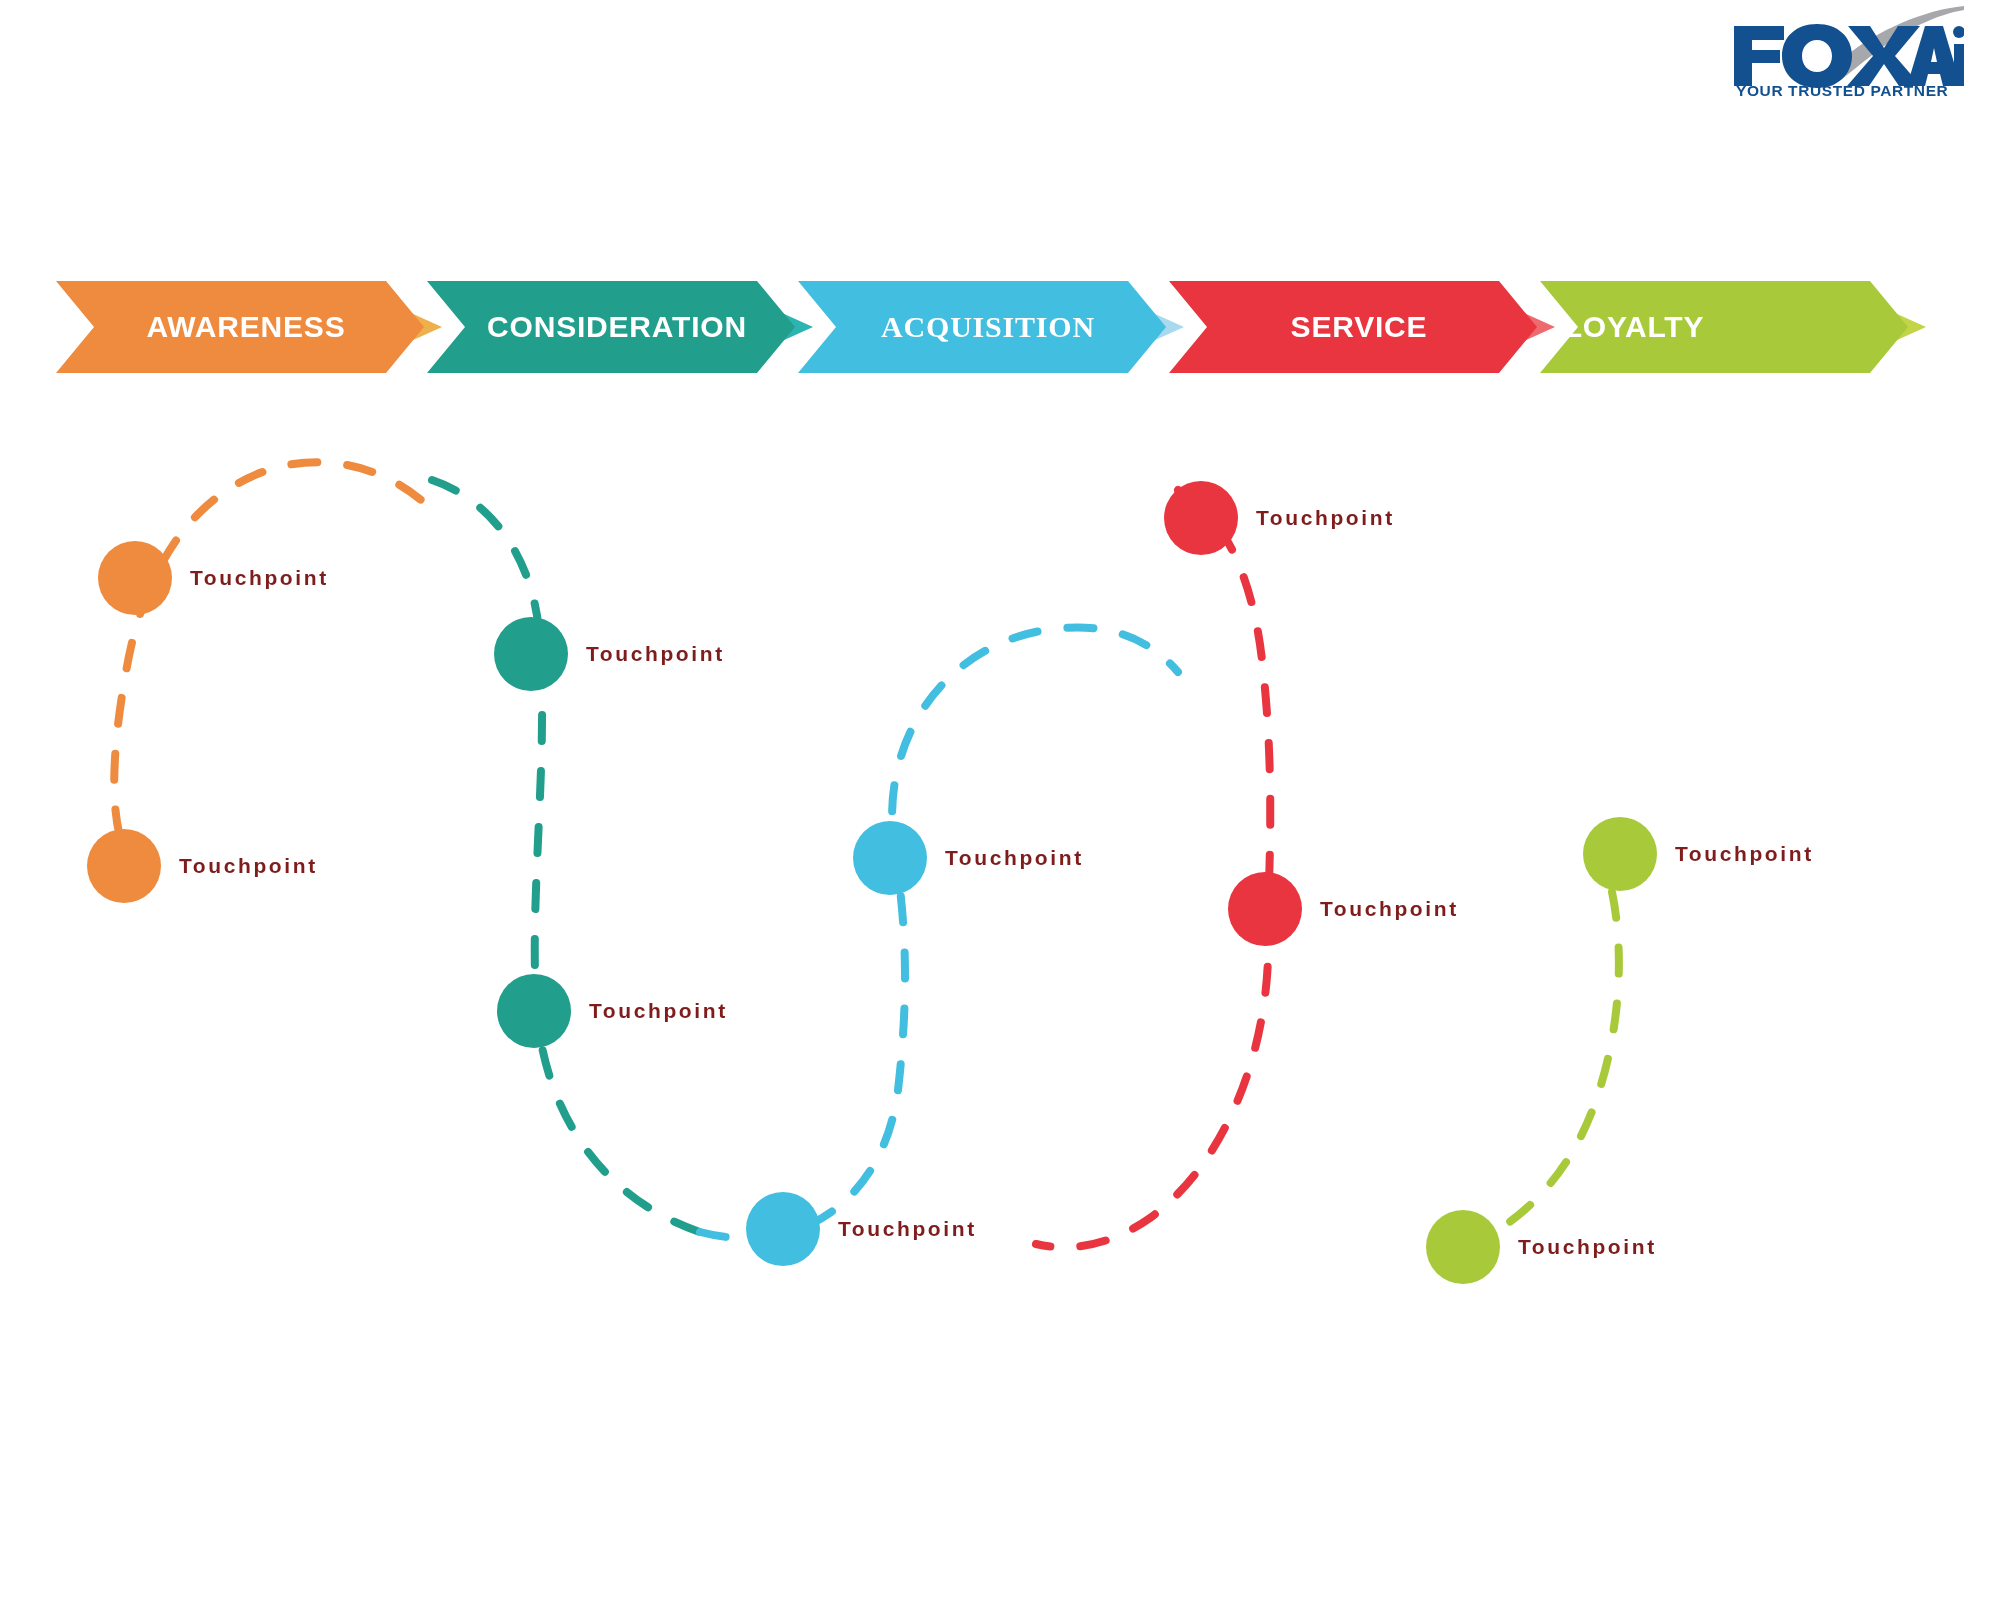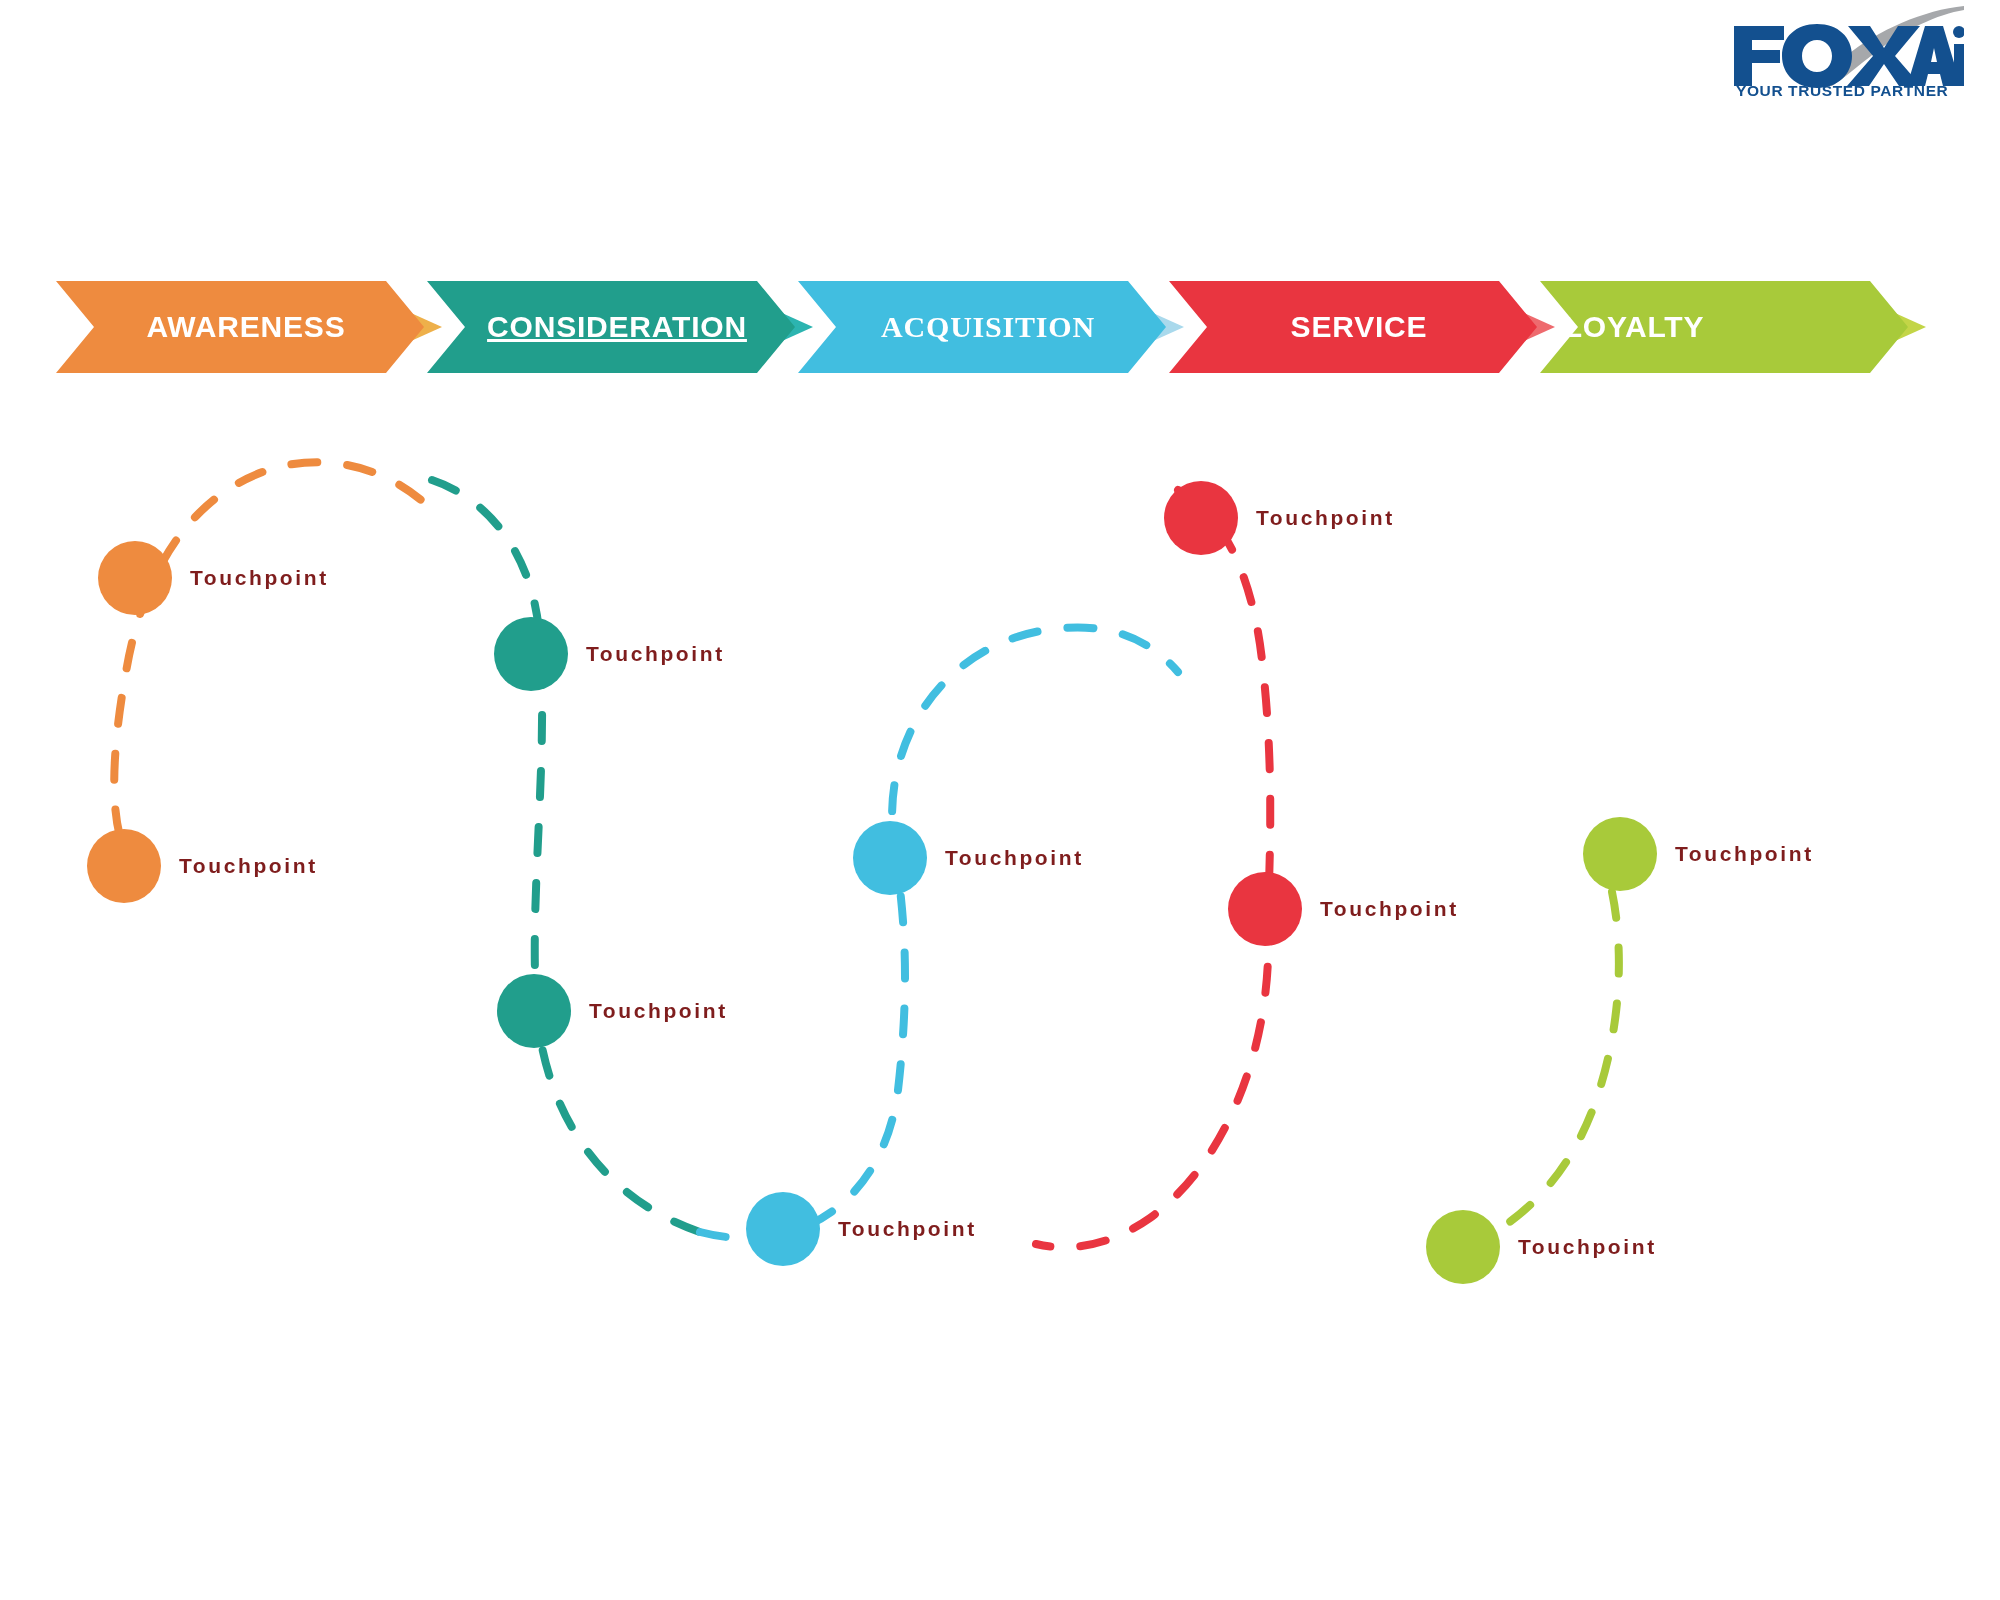--- a/index.html
+++ b/index.html
@@ -101,21 +101,21 @@
           <circle cx="1201" cy="518" r="37" fill="#E93540"></circle>
           <circle cx="1265" cy="909" r="37" fill="#E93540"></circle>
           <circle cx="1620" cy="854" r="37" fill="#A8CA3A"></circle>
           <circle cx="1463" cy="1247" r="37" fill="#A8CA3A"></circle>
         </g>
     </svg>
   </div>
 
   <div id="stage-labels">
       <div class="stage-label" style="left: 246px;">AWARENESS</div>
-      <div class="stage-label" style="left: 617px; text-decoration: underline;">CONSIDERATION</div>
+      <div class="stage-label" style="left: 617px;">CONSIDERATION</div>
       <div class="stage-label" style="left: 988px; font-family: Liberation Serif, serif;">ACQUISITION</div>
       <div class="stage-label" style="left: 1359px;">SERVICE</div>
       <div class="stage-label" style="left: 1634px;">LOYALTY</div>
     </div>
 
   <div id="tp-labels">
       <div class="tp-label" style="left: 190px; top: 578px;">Touchpoint</div>
       <div class="tp-label" style="left: 179px; top: 866px;">Touchpoint</div>
       <div class="tp-label" style="left: 586px; top: 654px;">Touchpoint</div>
       <div class="tp-label" style="left: 589px; top: 1011px;">Touchpoint</div>

